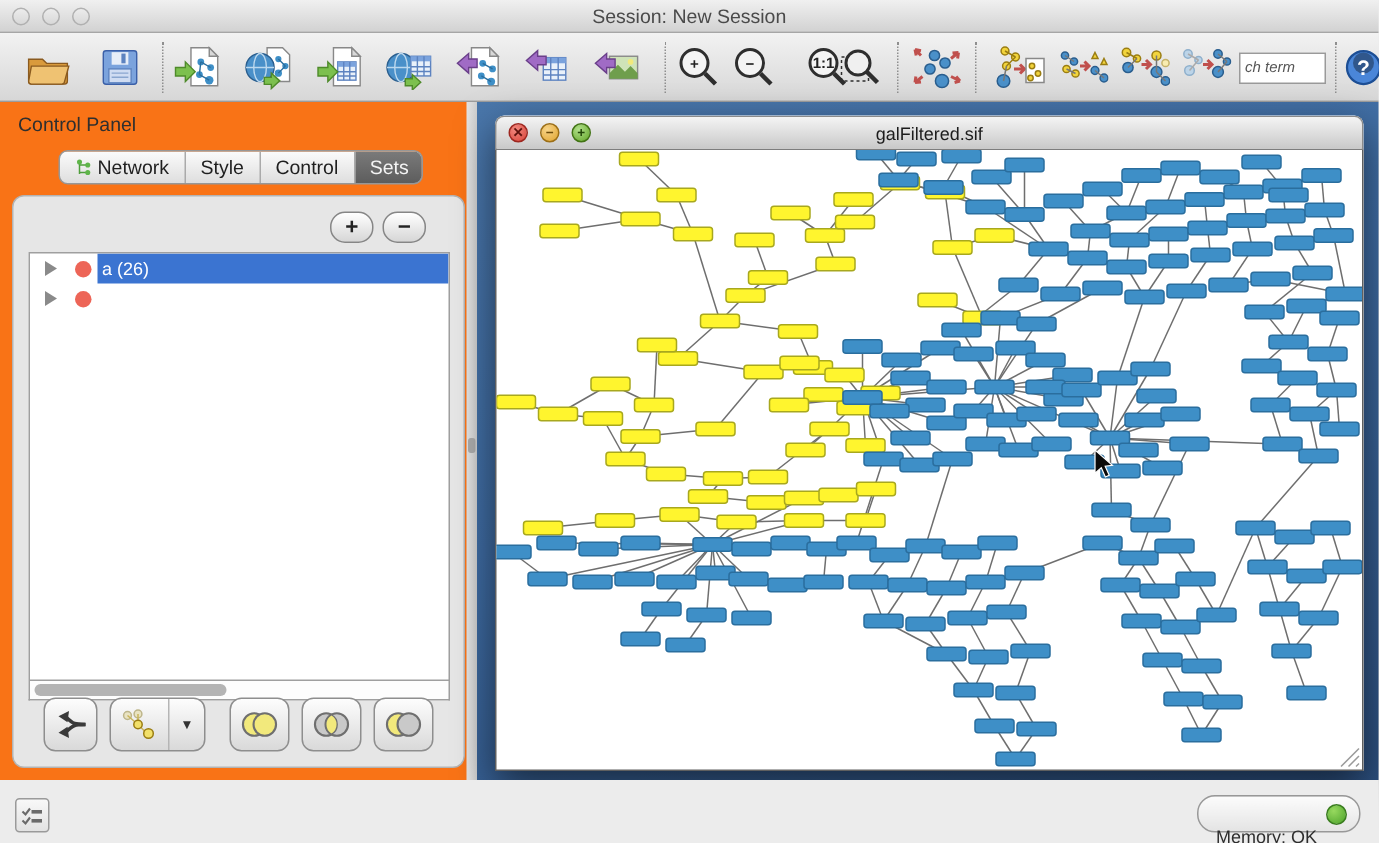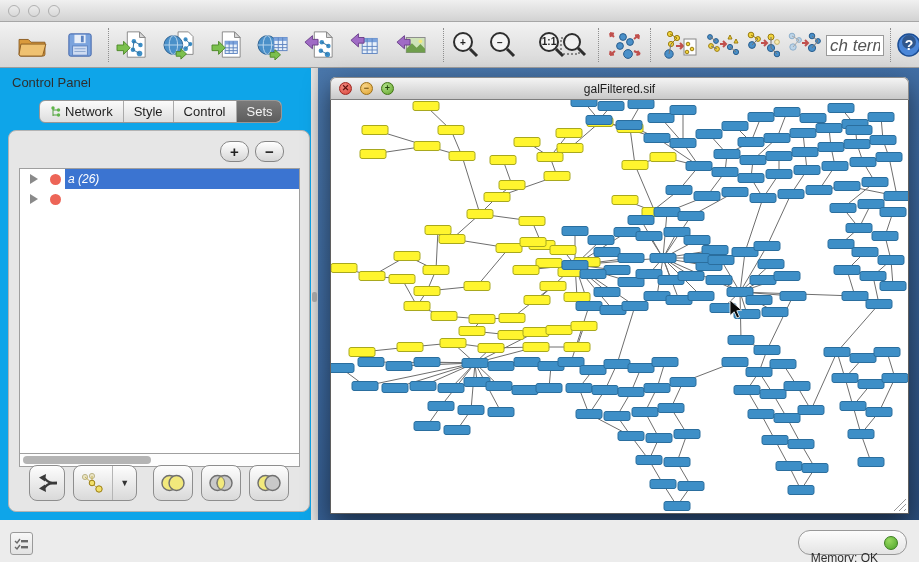--- a/index.html
+++ b/index.html
@@ -18,27 +18,27 @@
     font-size:13px; color:#4a4a4a; }
 
   
   .toolbar { position:absolute; left:0; top:22px; width:919px; height:46px;
     background:linear-gradient(#f2f2f2,#d7d7d7); border-bottom:1px solid #9c9c9c; }
   .tb { position:absolute; top:5px; width:36px; height:36px; display:flex;
     align-items:center; justify-content:center; border-radius:4px; }
   .tbsep { position:absolute; top:6px; height:34px; width:0;
     border-left:1px dotted #8f8f8f; }
   .search-box { position:absolute; top:13px; width:58px; height:21px;
-    border:1px solid #9a9a9a; background:#fff; font-size:17px; font-style:italic;
+    border:1px solid #9a9a9a; background:#fff; font-size:10px; font-style:italic;
     color:#555; padding:0 3px; }
   .zoom-glyph { font-size:10px; font-weight:bold; fill:#222; }
 
   
   .left-panel { position:absolute; left:0; top:68px; width:367px; height:452px;
-    background:#0ea5e9; }
+    background:#f97316; }
   .cp-header { position:absolute; left:0; top:0; width:100%; height:28px;
     display:flex; align-items:center; }
   .cp-title { font-size:13px; color:#2f2f2f; margin-left:12px; }
   .cp-float, .cp-close { position:absolute; top:6px; font-size:12px; color:#333;
     width:16px; text-align:center; cursor:default; }
   .cp-float { right:24px; }
   .cp-close { right:6px; font-weight:bold; }
 
   .tabbar { position:absolute; left:39px; top:32px; width:243px; height:23px;
     display:flex; border:1px solid #979797; border-radius:6px;
@@ -52,21 +52,21 @@
   .group-box { position:absolute; left:8px; top:62px; width:302px; height:382px;
     border:1px solid #b3b3b3; border-radius:8px; background:#e6e6e6; }
   .pm-btn { position:absolute; top:10px; width:29px; height:21px;
     border:1px solid #868686; border-radius:10px;
     background:linear-gradient(#ffffff,#d6d6d6); font-size:15px; font-weight:bold;
     color:#222; display:flex; align-items:center; justify-content:center; }
   .btn-plus { left:211px; } .btn-minus { left:246px; }
 
   .sets-list { position:absolute; left:10px; top:37px; width:281px; height:286px;
     background:#fff; border:1px solid #9f9f9f; overflow:hidden; }
-  .set-row { height:20px; display:flex; align-items:center;font-style:italic; }
+  .set-row { height:20px; display:flex; align-items:center; }
   .row-tri { width:0; height:0; border-left:8px solid #8a8a8a;
     border-top:5px solid transparent; border-bottom:5px solid transparent;
     margin-left:10px; }
   .row-dot { width:11px; height:11px; border-radius:50%; background:#ed6557;
     margin-left:12px; }
   .row-labelwrap { flex:1; height:20px; display:flex; align-items:center;
     margin-left:4px; }
   .set-row.selected .row-labelwrap { background:#3b74d1; }
   .row-label { font-size:12px; color:#111; padding-left:3px; }
   .set-row.selected .row-label { color:#fff; }
@@ -137,20 +137,21 @@
 </style>
 </head>
 <body>
 
 <div class="app">
 
   <div class="titlebar">
     <span class="traffic-inactive"></span>
     <span class="traffic-inactive"></span>
     <span class="traffic-inactive"></span>
+    <span class="app-title">Session: New Session</span>
   </div>
 
   <div class="toolbar">
     <span class="tb" style="left:14px">
       <svg width="30" height="24" viewBox="0 0 32 26">
         <path d="M2 7 h10 l3 3 h15 v13 a2 2 0 0 1 -2 2 H4 a2 2 0 0 1 -2 -2 z" fill="#d99a3c" stroke="#8a5a1f"></path>
         <path d="M4 12 h27 l-3 11 a2 2 0 0 1 -2 2 H4 a2 2 0 0 1 -2 -2 z" fill="#efc272" stroke="#8a5a1f"></path>
       </svg>
     </span>
     <span class="tb" style="left:62px">

